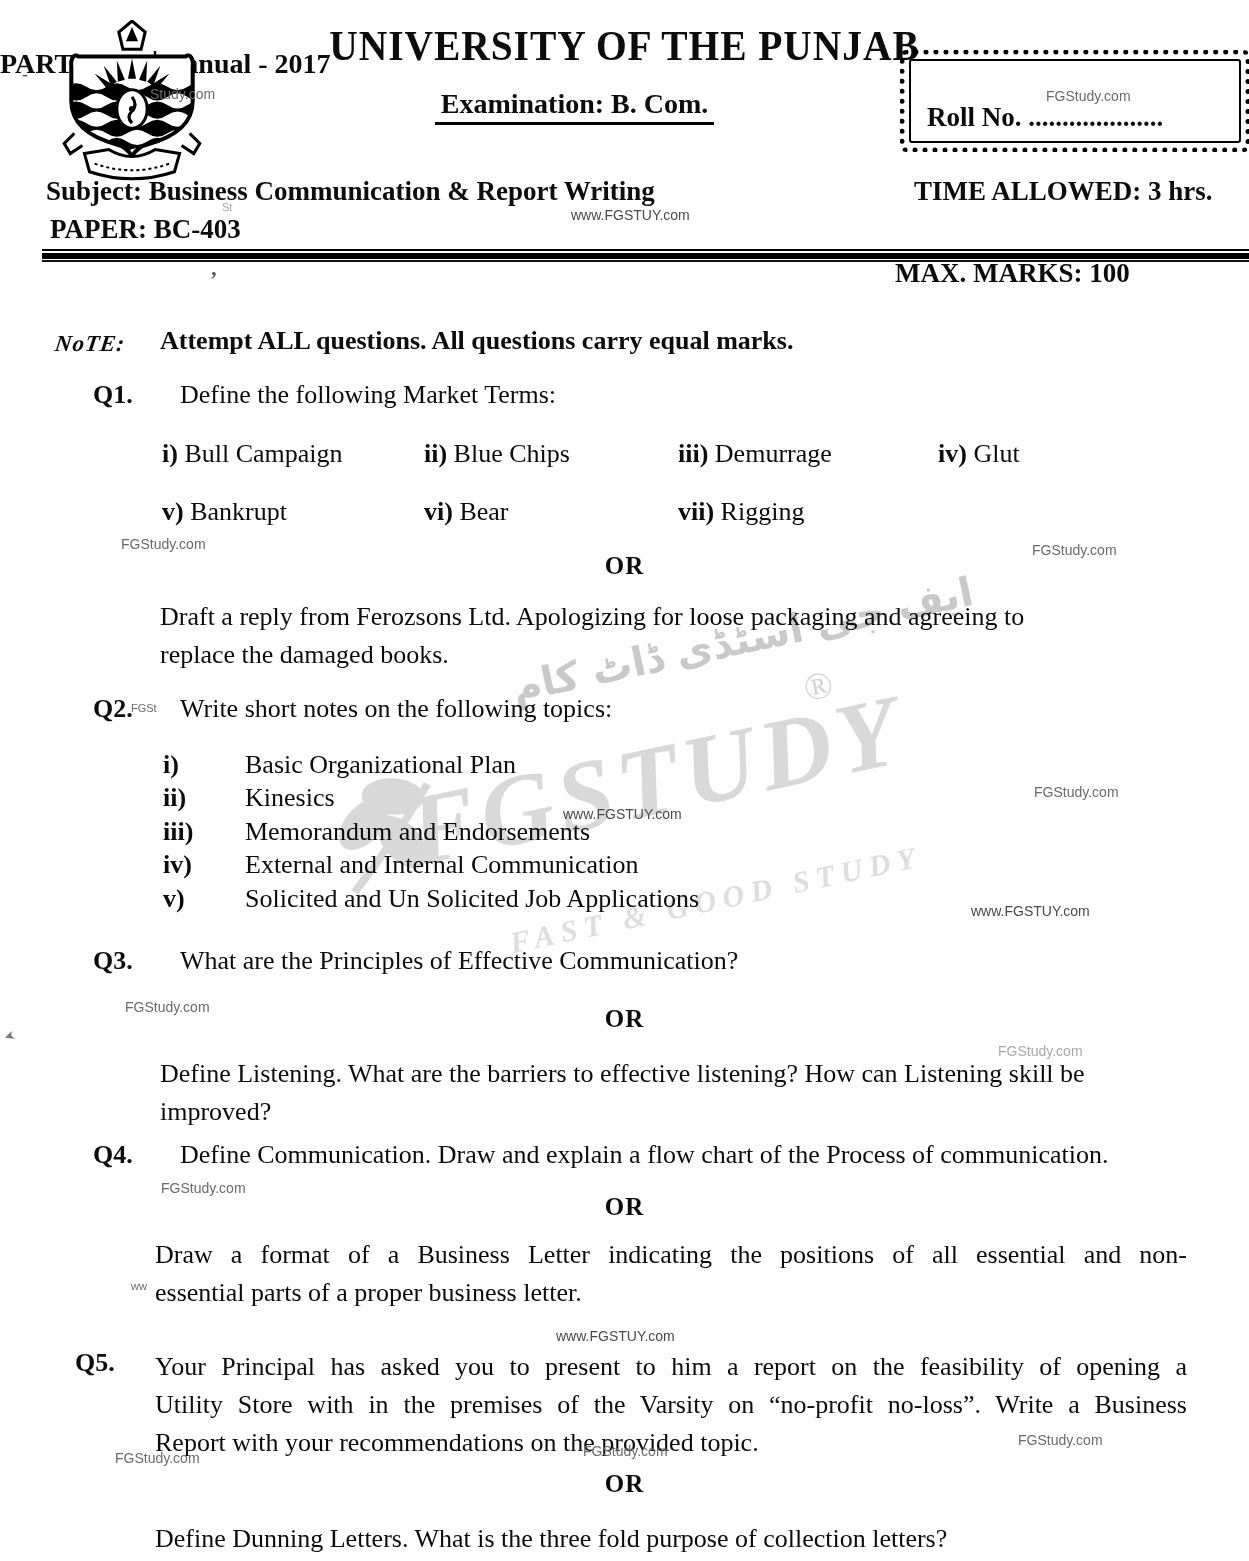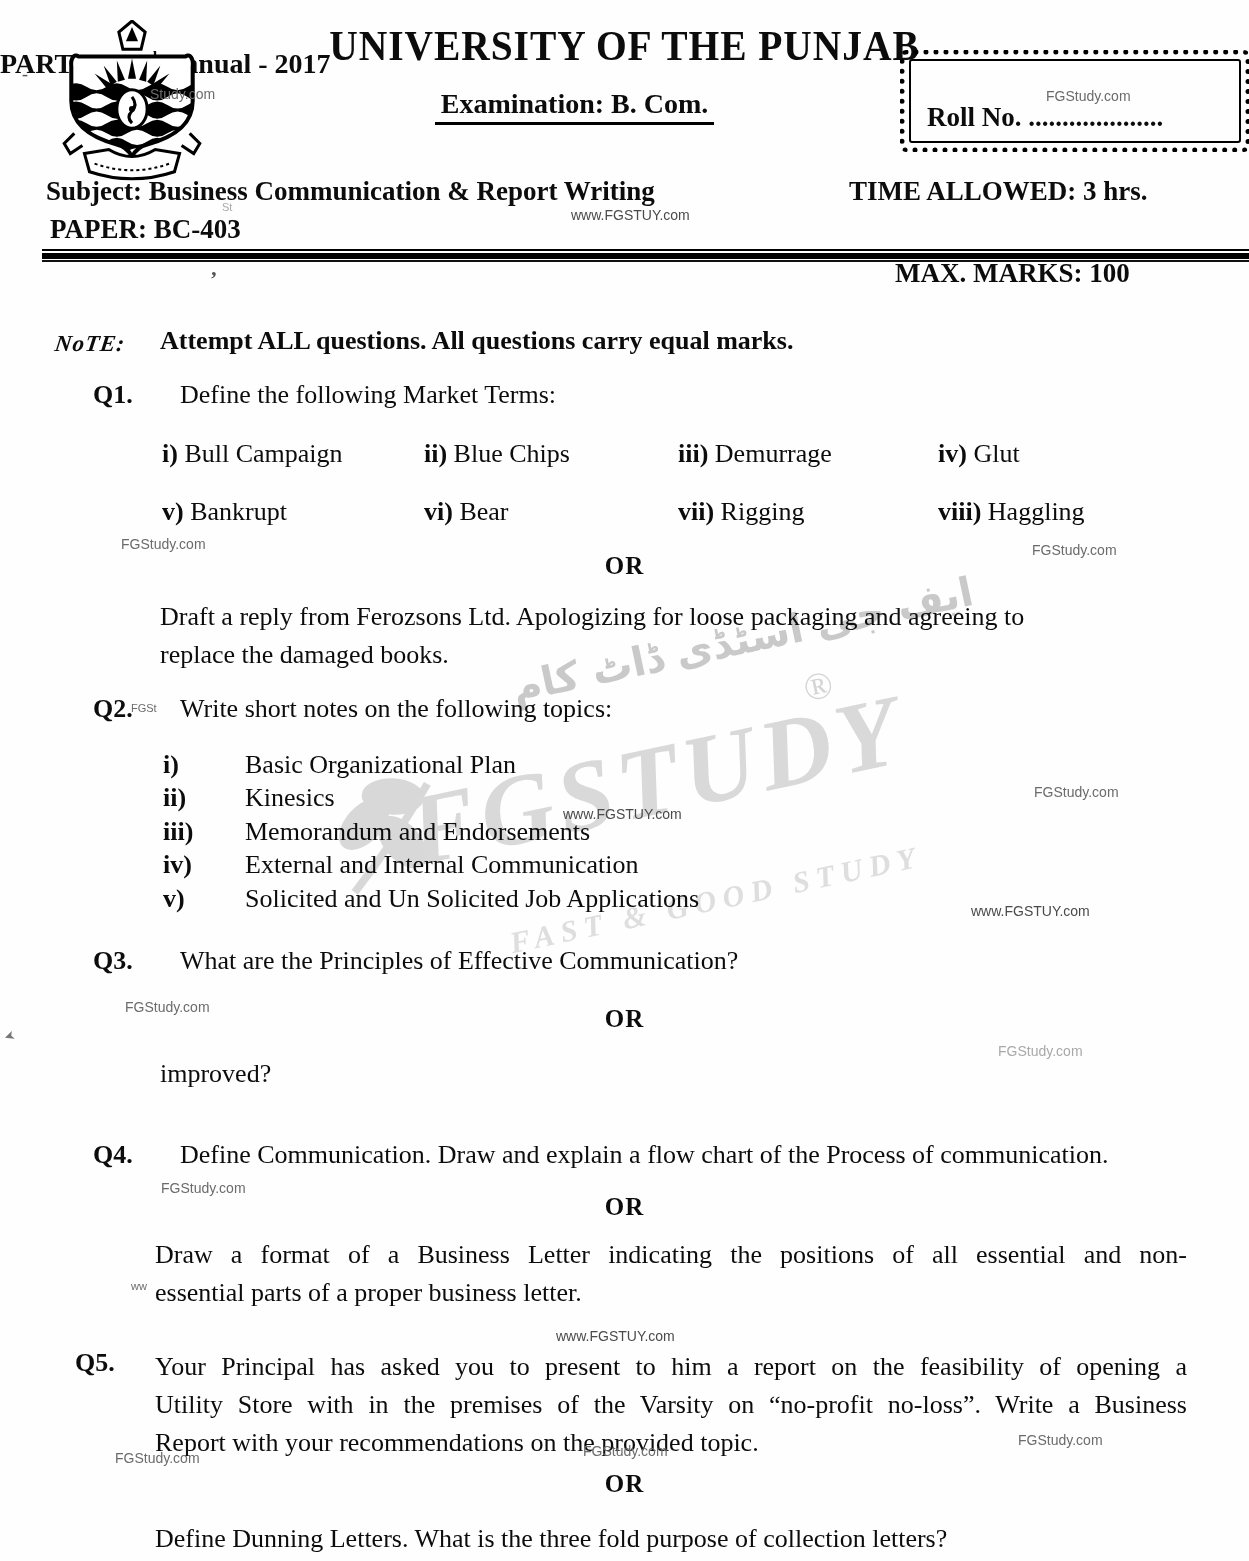--- a/index.html
+++ b/index.html
@@ -16,21 +16,21 @@
     transform:scaleX(.94);white-space:nowrap;
   }
   .part{left:0;right:90px;top:48px;font-size:28px;font-weight:bold;}
   .part sup{font-size:16px;}
   .exam{left:0;right:100px;top:88px;text-align:center;font-size:28px;font-weight:bold;}
   .exam .u{display:inline-block;border-bottom:3px solid #000;padding:0 6px 2px 6px;text-align:center;}
   .rollbox{left:900px;top:50px;width:340px;height:92px;border:5px dotted #000;border-radius:6px;}
   .rollbox-inner{position:absolute;inset:4px;border:2px solid #000;border-radius:3px;}
   .roll-label{position:absolute;left:16px;bottom:8px;font-size:27px;font-weight:bold;white-space:nowrap;}
   .subject{left:46px;top:176px;font-size:27px;font-weight:bold;white-space:nowrap;}
-  .time{left:849px;top:176px;font-size:27px;font-weight:bold;white-space:nowrap;}
+  .time{left:914px;top:176px;font-size:27px;font-weight:bold;white-space:nowrap;}
   .paper{left:50px;top:214px;font-size:27px;font-weight:bold;white-space:nowrap;}
   .marks{left:895px;top:214px;font-size:27px;font-weight:bold;white-space:nowrap;margin-top:44px;}
   .rule{left:42px;right:0;top:249px;height:14px;
     background:linear-gradient(to bottom,#000 0 2px,#fefefe 2px 4px,#000 4px 10px,#fefefe 10px 11px,#111 11px 13px,#fefefe 13px 14px);}
   
   .note-label{left:55px;top:331px;font-size:23px;font-weight:bold;font-style:italic;transform:skewX(-8deg);letter-spacing:1px;}
   .note-text{left:160px;top:326px;font-size:26px;font-weight:bold;}
   .qnum{font-weight:bold;font-size:26px;}
   .qtext{font-size:26px;margin-left:20px;}
   .qrow .qnum{position:absolute;left:93px;top:0;}
@@ -151,21 +151,20 @@
   </div>
 
   <div class="abs terms">
     <span class="term"><b>i)</b> <span>Bull Campaign</span></span>
     <span class="term"><b>ii)</b> <span>Blue Chips</span></span>
     <span class="term"><b>iii)</b> <span>Demurrage</span></span>
     <span class="term"><b>iv)</b> <span>Glut</span></span>
     <span class="term"><b>v)</b> <span>Bankrupt</span></span>
     <span class="term"><b>vi)</b> <span>Bear</span></span>
     <span class="term"><b>vii)</b> <span>Rigging</span></span>
-    <span class="term"><b>viii)</b> <span>Haggling</span></span>
   </div>
 
   <div class="abs or" style="top:552px">OR</div>
 
   <div class="abs para" style="left:160px;top:598px;width:975px">
     <span class="ln">Draft a reply from Ferozsons Ltd. Apologizing for loose packaging and agreeing to</span>
     <span class="ln">replace the damaged books.</span>
   </div>
 
   <div class="abs qrow" style="top:694px">
@@ -197,20 +196,21 @@
   </div>
 
   <div class="abs qrow" style="top:946px">
     <span class="qnum">Q3.</span>
     <span class="qtext">What are the Principles of Effective Communication?</span>
   </div>
 
   <div class="abs or" style="top:1005px">OR</div>
 
   <div class="abs para" style="left:160px;top:1055px;width:1015px">
+    <span class="ln">Define Listening. What are the barriers to effective listening? How can Listening skill be</span>
     <span class="ln">improved?</span>
   </div>
 
   <div class="abs qrow" style="top:1140px">
     <span class="qnum">Q4.</span>
     <span class="qtext">Define Communication. Draw and explain a flow chart of the Process of communication.</span>
   </div>
 
   <div class="abs or" style="top:1193px">OR</div>
 

